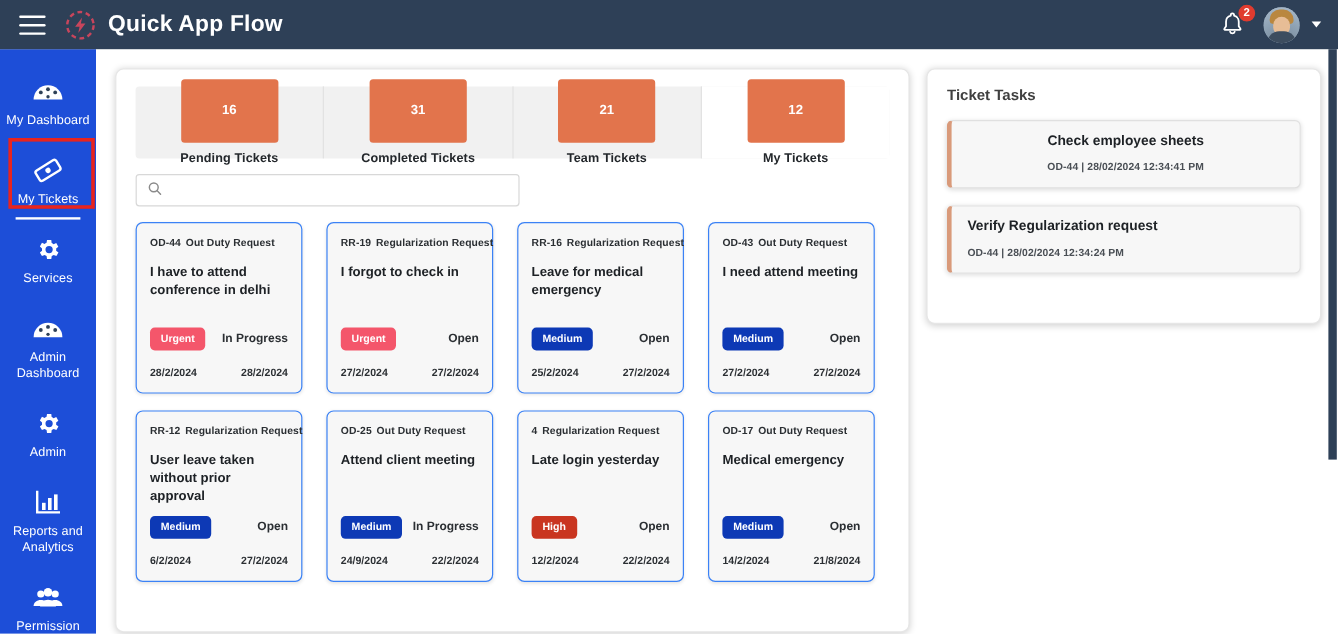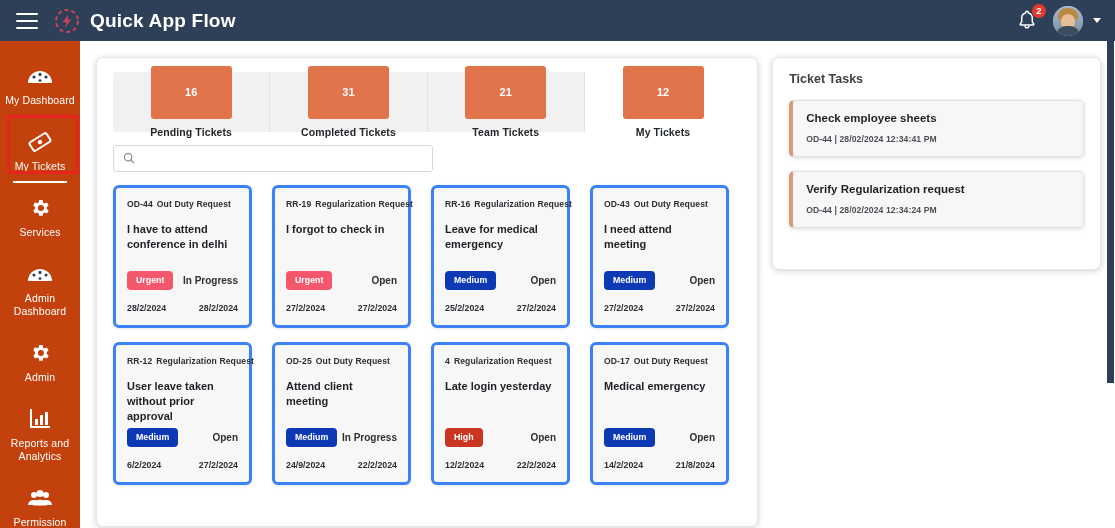--- a/index.html
+++ b/index.html
@@ -48,21 +48,21 @@
   .avatar .body { position:absolute; bottom:0; left:3px; width:24px; height:10px;
     background:#3d4d5f; border-radius:12px 12px 0 0; }
   .caret-down {
     width: 0; height: 0; border-left: 4.5px solid transparent; border-right: 4.5px solid transparent;
     border-top: 5px solid #ffffff; cursor: pointer; margin-left: -4px;
   }
 
   
   .sidebar {
     position: absolute; top: 41px; left: 0; width: 80px; height: 487px;
-    background: #c2410c; padding-top: 12px; z-index: 15;
+    background: #1d4ed8; padding-top: 12px; z-index: 15;
   }
   .nav-item {
     position: relative; width: 80px; padding: 10px 4px 12px;
     display: flex; flex-direction: column; align-items: center; cursor: pointer;
   }
   .nav-icon { height: 26px; display: flex; align-items: center; justify-content: center; margin-bottom: 5px; }
   .nav-label {
     color: #ffffff; font-size: 10.5px; line-height: 13px; text-align: center;
     font-weight: 400; letter-spacing: .1px;
   }
@@ -111,21 +111,21 @@
     border: none; outline: none; font-size: 11px; margin-left: 7px; flex: 1;
     font-family: "Liberation Sans", sans-serif; color: #333; background: transparent;
   }
 
   
   .ticket-grid {
     margin-top: 13px; display: grid; grid-template-columns: repeat(4, 139px);
     gap: 14px 20px;
   }
   .ticket-card {
-    background: #f7f7f7; border: 3px solid #3b82f6; border-radius: 6px;
+    background: #f7f7f7; border: 1px solid #3b82f6; border-radius: 6px;
     padding: 11px 11px 12px; height: 143px; display: flex; flex-direction: column;
     box-shadow: 0 1px 3px rgba(0,0,0,.10); cursor: pointer;
   }
   .tc-id { font-size: 8.6px; font-weight: 700; color: #2b2f33; letter-spacing: .1px;
     white-space: nowrap; line-height: 11px; }
   .tc-id .num { margin-right: 4px; }
   .tc-title {
     margin-top: 12px; font-size: 11px; font-weight: 700; color: #1d2125; line-height: 15px;
   }
   .tc-badgerow { margin-top: auto; display: flex; align-items: center; justify-content: space-between; }
@@ -437,21 +437,21 @@
           <span>21/8/2024</span>
         </div>
       </div>
 
     </div>
   </div>
 
   <div class="panel right-panel">
     <div class="rp-title">Ticket Tasks</div>
 
-    <div class="task-card" style="border-left-color: rgb(217, 154, 122);">
+    <div class="task-card" style="border-left-color: rgb(217, 154, 122); text-align: center;">
       <div class="task-name">Check employee sheets</div>
       <div class="task-meta">OD-44 | 28/02/2024 12:34:41 PM</div>
     </div>
 
     <div class="task-card" style="border-left-color: rgb(217, 154, 122);">
       <div class="task-name">Verify Regularization request</div>
       <div class="task-meta">OD-44 | 28/02/2024 12:34:24 PM</div>
     </div>
   </div>
 </div>

